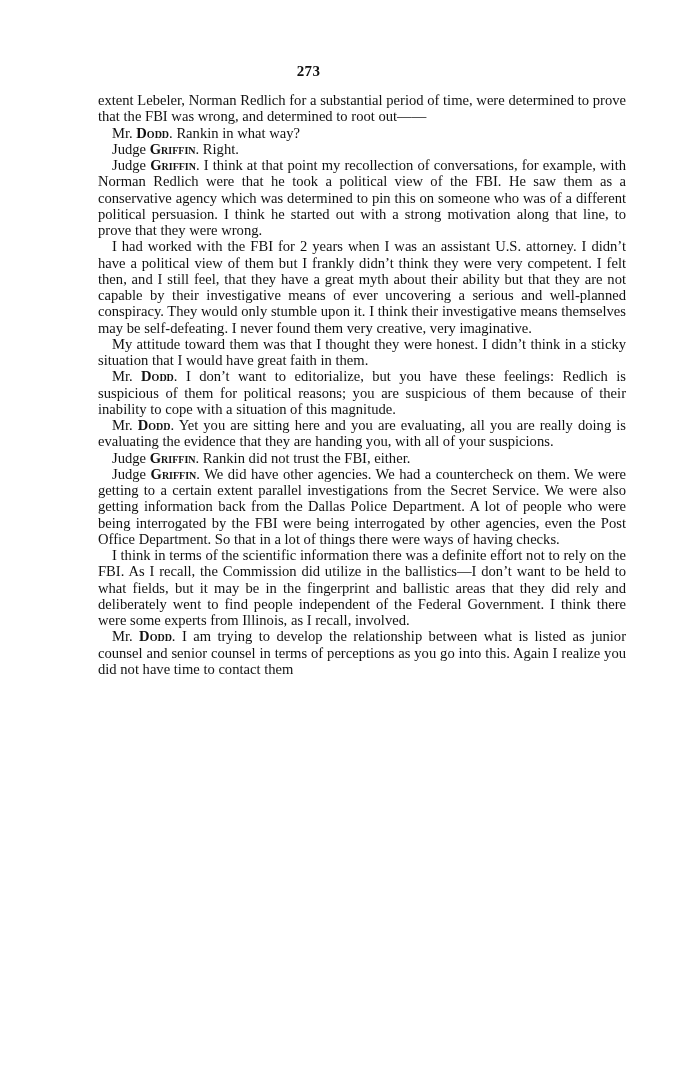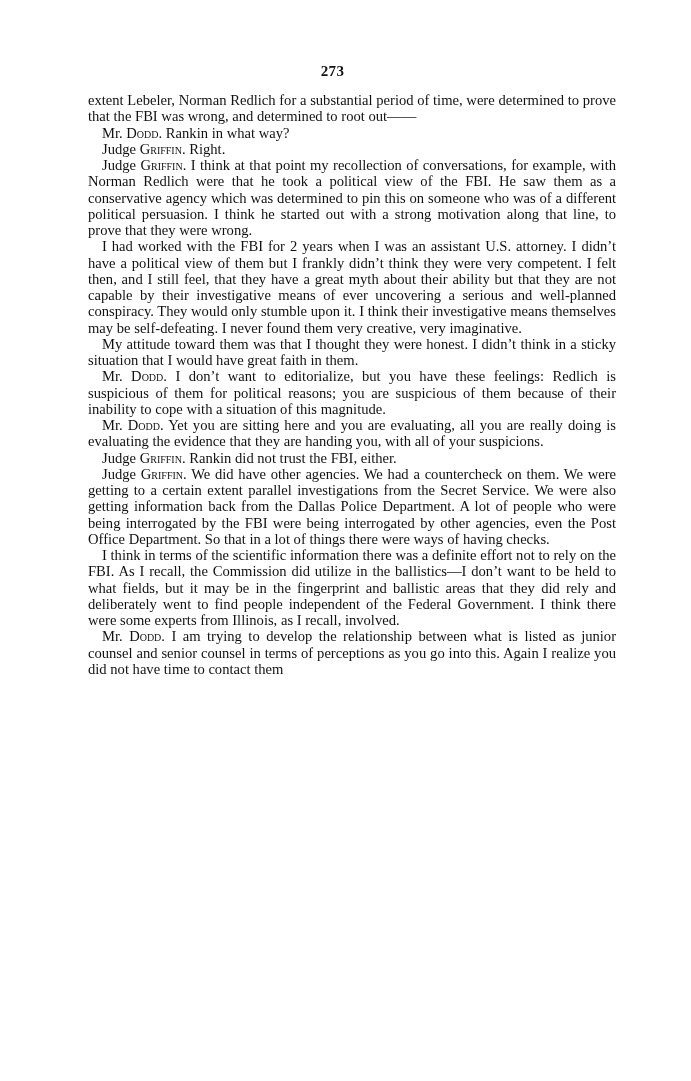--- a/index.html
+++ b/index.html
@@ -17,41 +17,41 @@
     }
     .page-number {
       position: absolute;
       top: 63px;
       left: 0;
       width: 617px;
       text-align: center;
       font-size: 15px;
       font-weight: bold;
       letter-spacing: 0.3px;
-      margin-left: 24px;
     }
     .body-text {
       position: absolute;
       top: 92px;
-      left: 88px;
+      left: 98px;
       width: 528px;
       font-size: 14.6px;
       line-height: 16.25px;
       text-align: justify;
     }
     .para {
       margin: 0;
       text-indent: 14px;
       text-align: justify;
     }
     .para.noindent {
       text-indent: 0;
     }
     .speaker {
       font-variant: small-caps;
+      font-weight: bold;
     }
     .speaker-prefix {
     }
   </style>
 </head>
 <body>
 
 <div>
   <div class="page-number">273</div>
 

